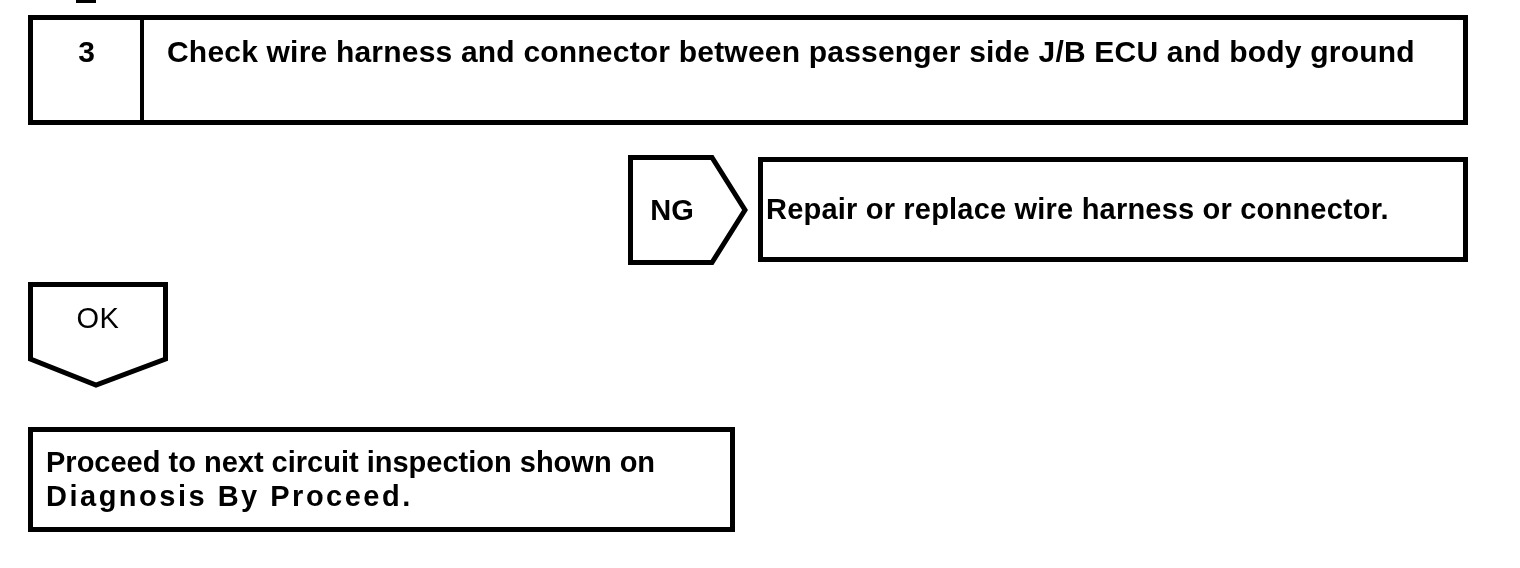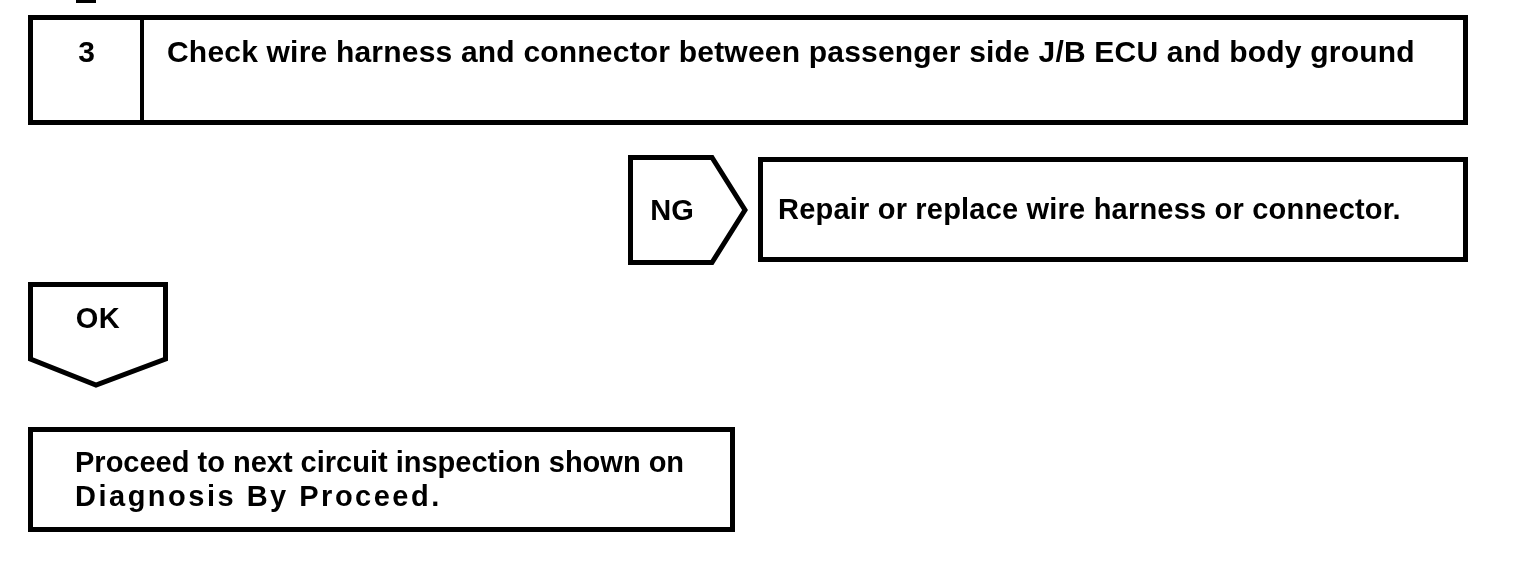--- a/index.html
+++ b/index.html
@@ -68,50 +68,50 @@
     text-align: right;
   }
   .ng-action-box {
     position: absolute;
     left: 758px; top: 157px;
     width: 710px; height: 105px;
     border: 5px solid #000;
     box-sizing: border-box;
     display: flex;
     align-items: center;
-    padding-left: 15px;
+    padding-left: 3px;
     font-size: 29px;
     font-weight: 700;
     background: #fff;
     letter-spacing: 0.2px;
   }
   
   .ok-pentagon-svg {
     position: absolute;
     left: 28px; top: 282px;
     width: 140px; height: 106px;
   }
   .ok-label {
     position: absolute;
     left: 28px; top: 292px;
     width: 140px; height: 52px;
     display: flex;
     align-items: center;
     justify-content: center;
     font-size: 29px;
-    font-weight: 700;
+    font-weight: 400;
     letter-spacing: 0.5px;
   }
   .ok-action-box {
     position: absolute;
     left: 28px; top: 427px;
     width: 707px; height: 105px;
     border: 5px solid #000;
     box-sizing: border-box;
-    padding: 13px 8px 0 42px;
+    padding: 13px 8px 0 13px;
     font-size: 29px;
     font-weight: 700;
     background: #fff;
     line-height: 34px;
   }
   .ok-action-line2 {
     letter-spacing: 2.5px;
   }
 </style>
 </head>

